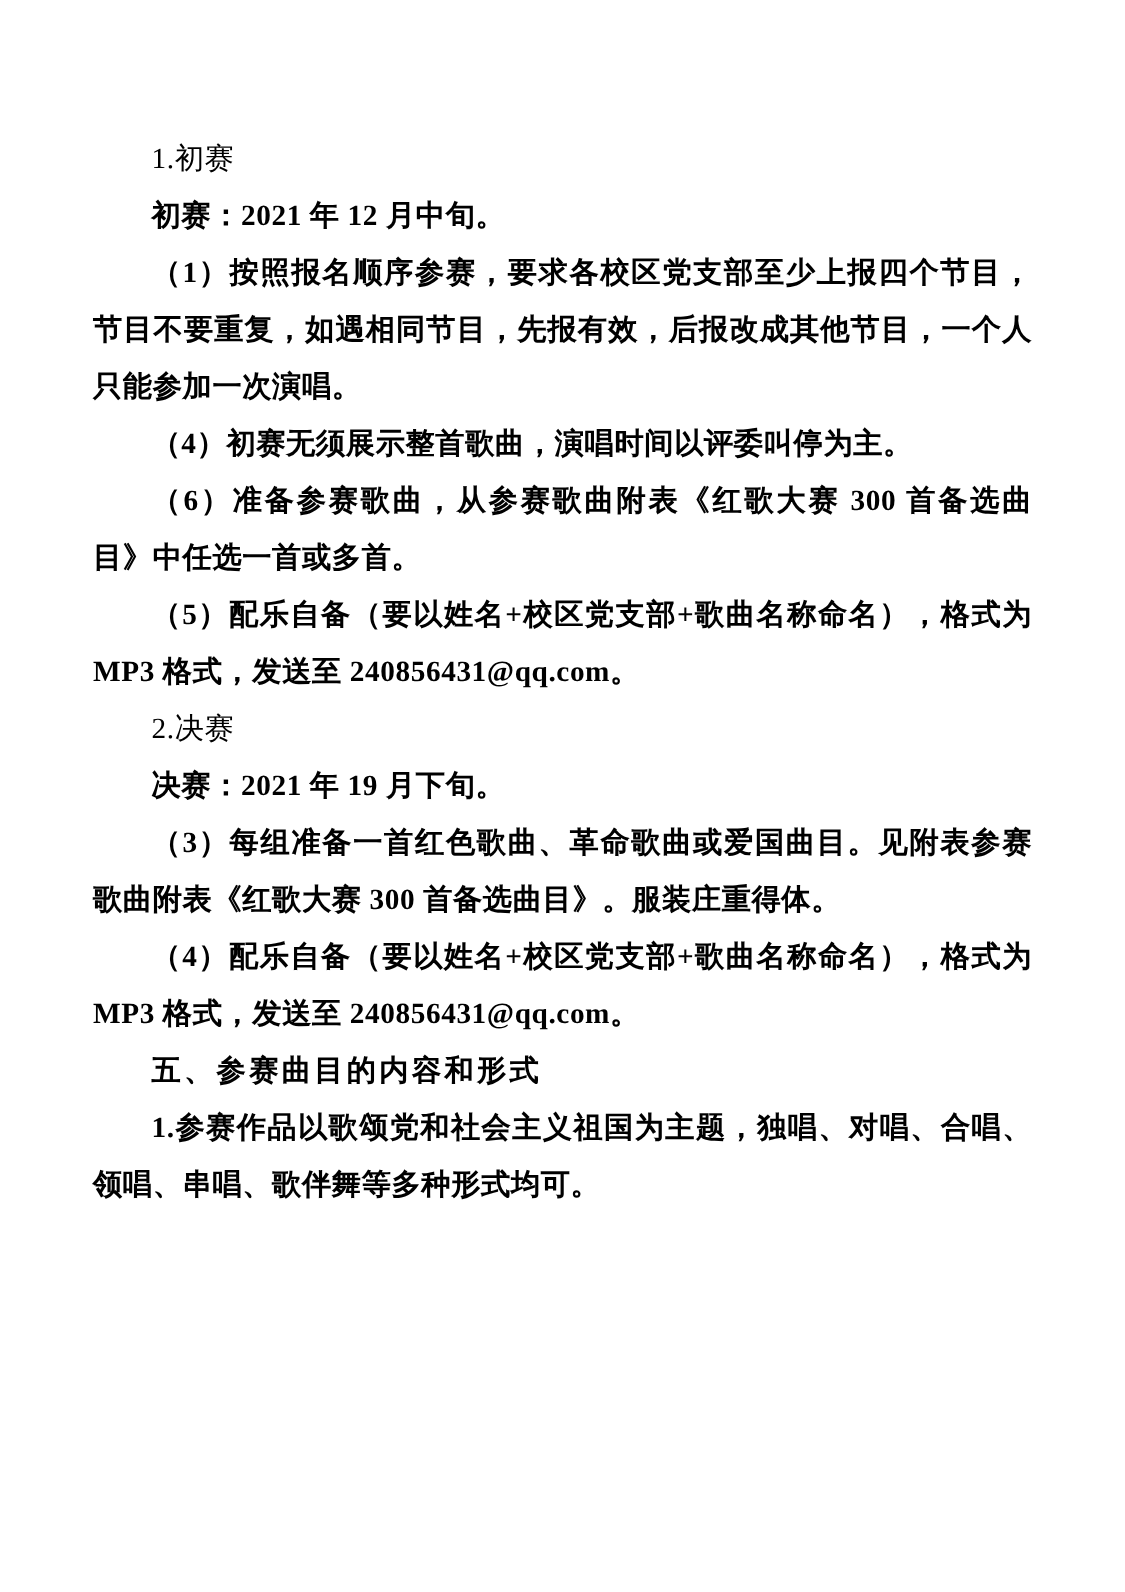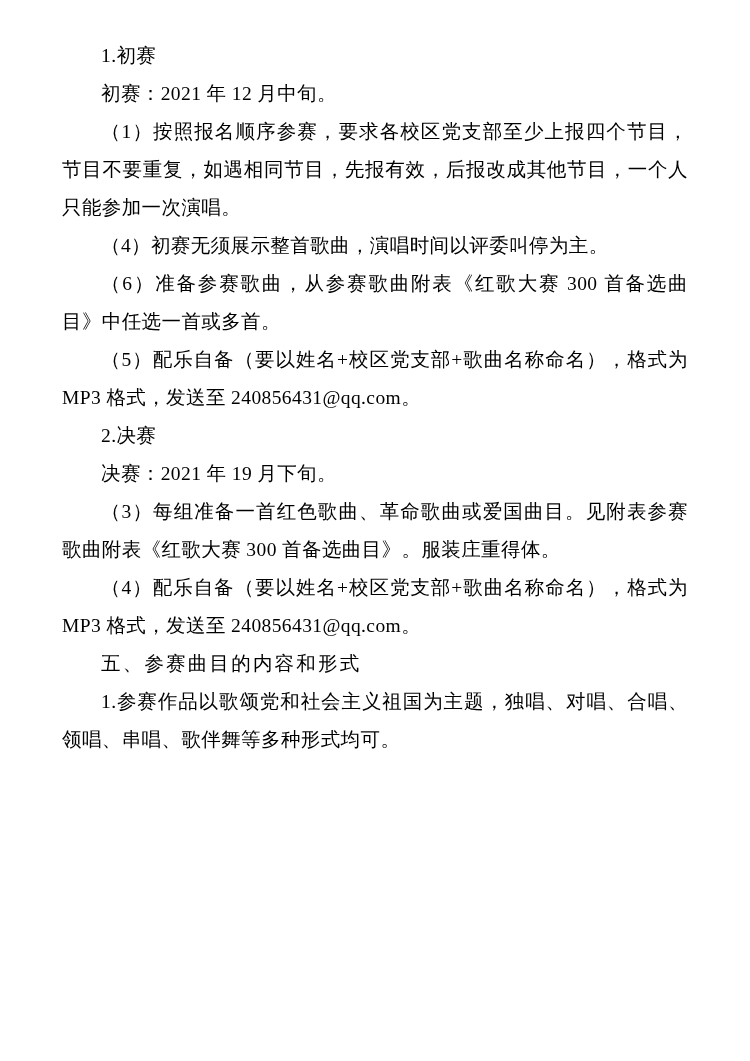--- a/index.html
+++ b/index.html
@@ -13,37 +13,38 @@
     font-family: "Liberation Serif", "DejaVu Serif", serif;
     color: #000000;
     overflow: hidden;
   }
   .page {
     position: relative;
     width: 750px;
     height: 1061px;
     background: #ffffff;
     box-sizing: border-box;
-    padding: 37px 62px 0 62px;
+    padding: 88px 62px 0 62px;
   }
   .doc-body {
     font-size: 19.5px;
     line-height: 38px;
     letter-spacing: 0.4px;
     text-align: justify;
     text-justify: inter-ideograph;
   }
   .para {
     margin: 0;
     text-indent: 2em;
+    font-weight: bold;
   }
   .heading {
     margin: 0;
     text-indent: 2em;
-    font-weight: normal;
+    font-weight: bold;
     letter-spacing: 2.2px;
   }
   .sub-label {
     margin: 0;
     text-indent: 2em;
   }
 </style>
 </head>
 <body>
 

